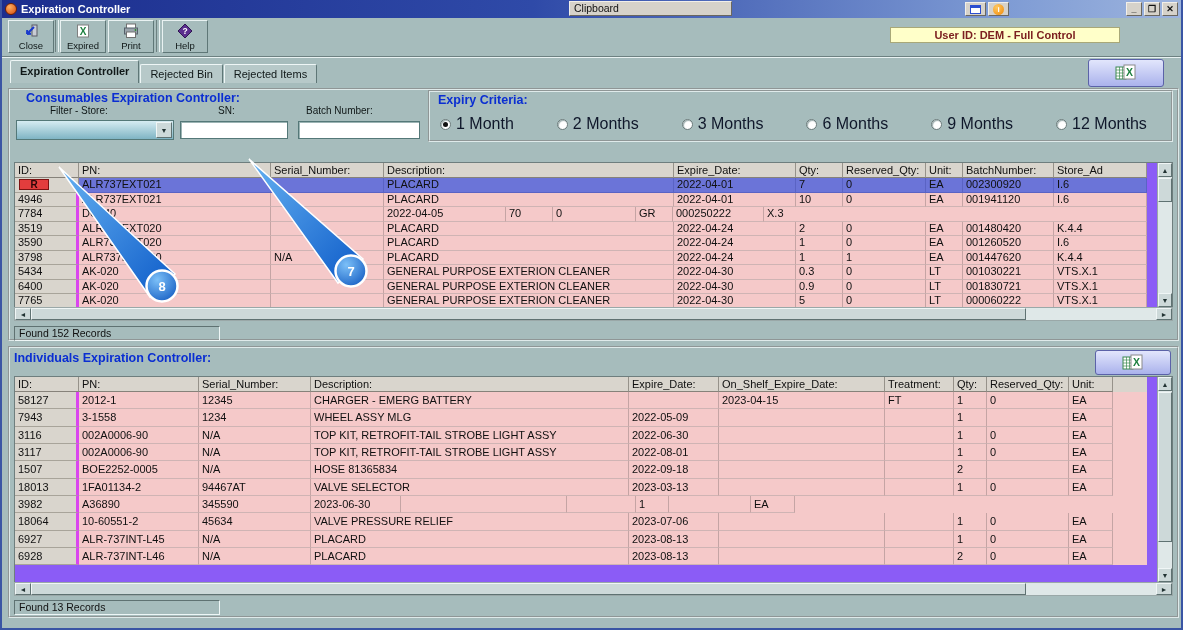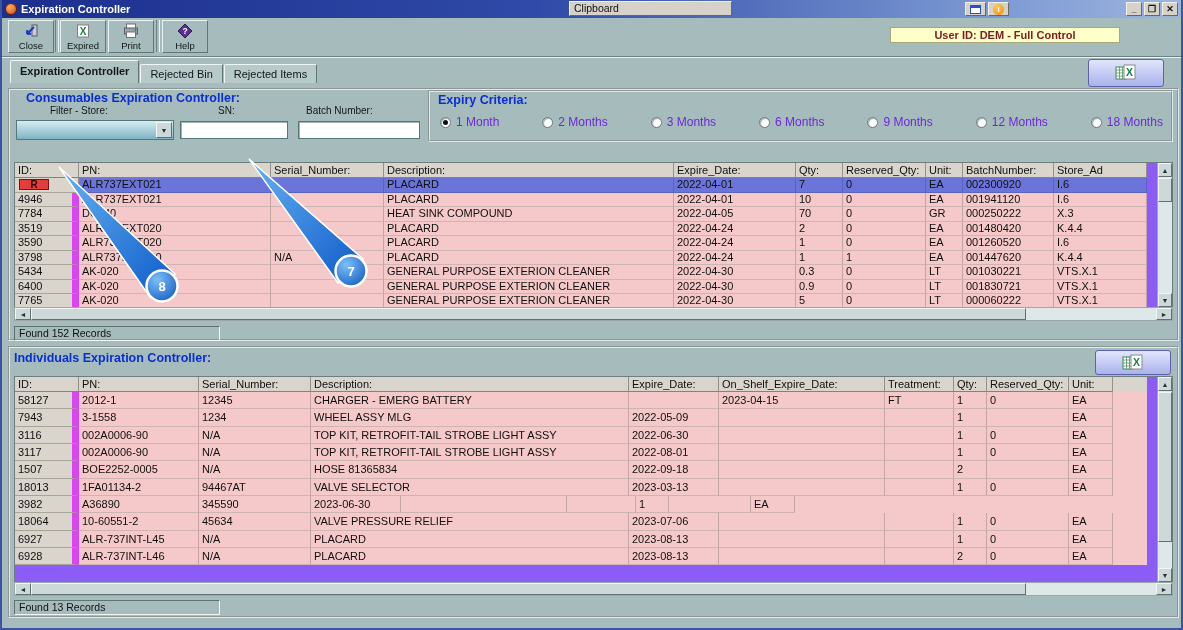--- a/index.html
+++ b/index.html
@@ -44,36 +44,36 @@
   .l-store{left:40px;top:15px}.l-sn{left:208px;top:15px}.l-batch{left:296px;top:15px}
   .combo{position:absolute;left:6px;top:30px;width:158px;height:20px;background:linear-gradient(180deg,#d6ecf2,#7fb4c4);border:1px solid #547878;box-sizing:border-box;}
   .combo-val{position:absolute;left:3px;top:2px;font-size:11px;}
   .combo-arrow{position:absolute;right:1px;top:1px;width:16px;height:16px;background:#cdd9d9;border:1px solid;border-color:#f0f6f6 #5f7272 #5f7272 #f0f6f6;font-size:7px;text-align:center;line-height:15px;color:#223333;box-sizing:border-box;}
   .tinput{position:absolute;height:18px;background:#fff;border:1px solid #547878;box-shadow:inset 1px 1px 0 #9cb4b4;font-family:"Liberation Sans",sans-serif;font-size:11px;box-sizing:border-box;padding:0 3px;}
   .i-sn{left:170px;top:31px;width:108px;}
   .i-batch{left:288px;top:31px;width:122px;}
   .expiry{position:absolute;left:418px;top:0;width:745px;height:52px;border:2px groove #dfeaea;box-sizing:border-box;}
   .et{left:8px;top:1px}
   .radios{position:absolute;left:10px;top:23px;display:flex;gap:43px;}
-  .radio{display:flex;align-items:center;white-space:nowrap;font-size:12px;color:#6d28d9;}
+  .radio{display:flex;align-items:center;white-space:nowrap;font-size:16px;color:#0f172a;}
   .rb{width:11px;height:11px;border-radius:50%;background:#fff;border:1px solid #6a7a7a;box-shadow:inset 1px 1px 1px #9fb0b0;display:inline-block;margin-right:5px;box-sizing:border-box;}
   .rb.on::after{content:"";display:block;width:5px;height:5px;margin:2px;border-radius:50%;background:#101010;}
 
   
   .grid{position:absolute;background:#8b5cf6;border:1px solid #6e7e7e;box-sizing:border-box;padding-right:25px;overflow:hidden;}
   .g1{left:4px;top:72px;width:1159px;height:146px;}
   .g2{left:4px;top:28px;width:1159px;height:207px;}
   .trow{display:flex;width:100%;background:#f5c9c9;}
   .g1 .trow{height:14.5px;line-height:13.5px;}
   .g2 .trow{height:17.35px;line-height:16.5px;}
   .g1 .trow.thead,.g2 .trow.thead{height:15px;line-height:14px;background:#d9d5cd;}
   .tcell{flex:0 0 auto;box-sizing:border-box;padding:0 3px;font-size:11px;white-space:nowrap;overflow:hidden;color:#101010;}
   .thead .tcell{background:#d9d5cd;border-right:1px solid #96928a;border-bottom:1px solid #86827a;}
   .tdata .tcell{background:#f5c9c9;border-right:1px solid #c5a4a4;border-bottom:1px solid #cfb4b4;}
-  .tdata .tcell.c0{background:#d9d5cd;border-right:7px solid #d946ef;border-bottom:1px solid #a8a49a;}
+  .tdata .tcell.c0{background:#d9d5cd;border-right:3px solid #d946ef;border-bottom:1px solid #a8a49a;}
   .tdata.selected .tcell{background:#6b74d8;border-right-color:#5a63c4;border-bottom-color:#5a63c4;}
   .tdata.selected .tcell.c0{background:#d9d5cd;border-right:1px solid #96928a;border-bottom:1px solid #a8a49a;}
   .g1 .c0{width:64px}.g1 .c1{width:192px}.g1 .c2{width:113px}.g1 .c3{width:290px}.g1 .c4{width:122px}.g1 .c5{width:47px}.g1 .c6{width:83px}.g1 .c7{width:37px}.g1 .c8{width:91px}.g1 .c9{flex:1 1 auto;}
   .g2 .c0{width:64px}.g2 .c1{width:120px}.g2 .c2{width:112px}.g2 .c3{width:318px}.g2 .c4{width:90px}.g2 .c5{width:166px}.g2 .c6{width:69px}.g2 .c7{width:33px}.g2 .c8{width:82px}.g2 .c9{width:44px}
   .flag{display:block;width:30px;margin:1px 0 0 1px;height:11px;line-height:10px;background:#e33d3d;border:1px solid #7d1212;color:#2a0808;font-weight:bold;text-align:center;font-size:10px;box-sizing:border-box;}
 
   
   .vscroll{position:absolute;top:0;right:0;bottom:0;width:15px;background:#dfe8e8;border-left:1px solid #9aa8a8;box-sizing:border-box;}
   .sbtn{background:#cdd9d9;border:1px solid;border-color:#f0f6f6 #5f7272 #5f7272 #f0f6f6;color:#223333;font-size:7px;text-align:center;box-sizing:border-box;}
   .vscroll .sbtn{position:absolute;left:0;width:14px;height:14px;line-height:13px;}
@@ -259,21 +259,20 @@
           <div class="tcell c5">10</div>
           <div class="tcell c6">0</div>
           <div class="tcell c7">EA</div>
           <div class="tcell c8">001941120</div>
           <div class="tcell c9">I.6</div>
         </div>
         <div class="trow tdata">
           <div class="tcell c0">7784</div>
           <div class="tcell c1">DC340</div>
           <div class="tcell c2"></div>
-          <div class="tcell c3">HEAT SINK COMPOUND</div>
           <div class="tcell c4">2022-04-05</div>
           <div class="tcell c5">70</div>
           <div class="tcell c6">0</div>
           <div class="tcell c7">GR</div>
           <div class="tcell c8">000250222</div>
           <div class="tcell c9">X.3</div>
         </div>
         <div class="trow tdata">
           <div class="tcell c0">3519</div>
           <div class="tcell c1">ALR737EXT020</div>

